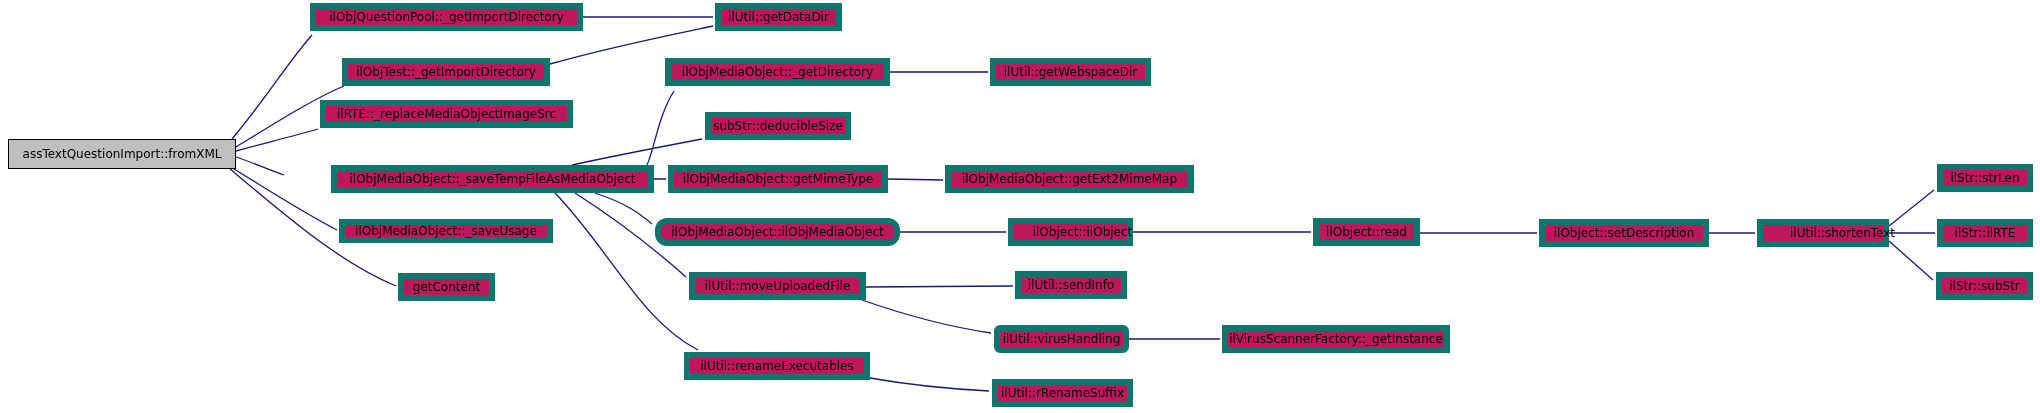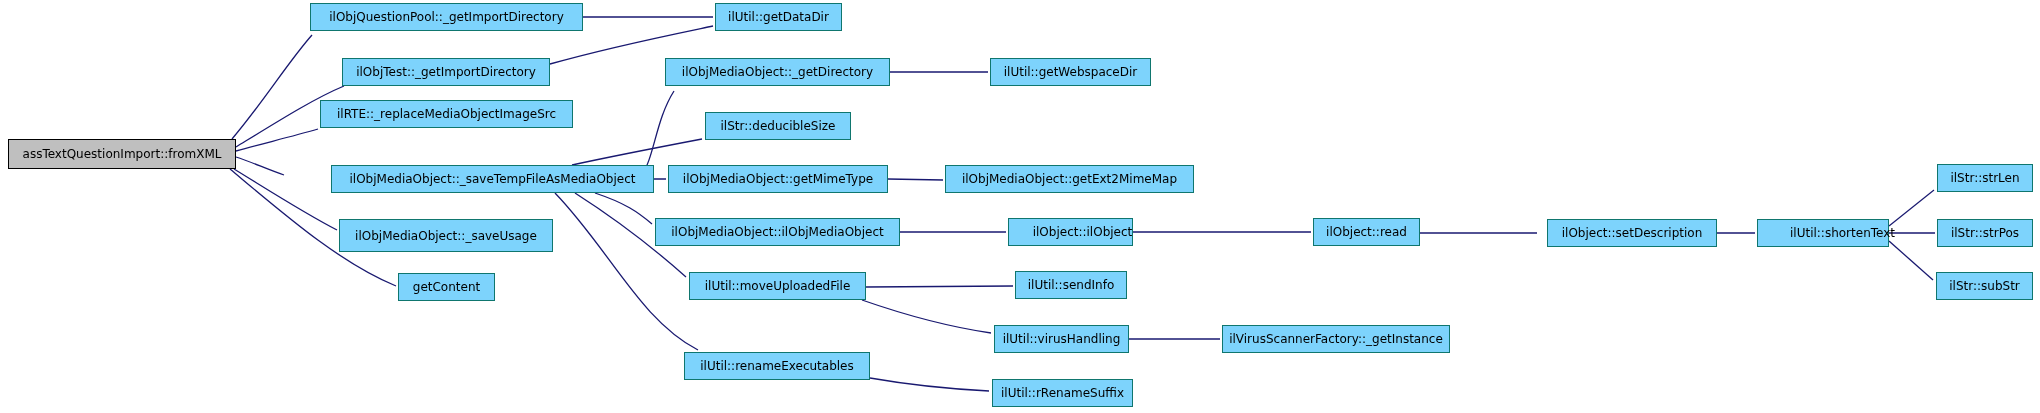--- a/index.html
+++ b/index.html
@@ -9,22 +9,22 @@
     background:#ffffff;
     font-family:"DejaVu Sans","Liberation Sans",sans-serif;
     overflow:hidden;
   }
   #edge-layer{position:absolute;left:0;top:0;width:2040px;height:413px;}
   #edge-layer path{fill:none;stroke-width:1.3px;}
   #node-layer{position:absolute;left:0;top:0;width:2040px;height:413px;}
   .gnode{
     position:absolute;
     box-sizing:border-box;
-    background:#7dd3fc;
-    border:1px solid #0f766e;
+    background:#be185d;
+    border:6px solid #0f766e;
     color:#000000;
     font-size:12px;
     white-space:nowrap;
     display:flex;align-items:center;justify-content:center;
     cursor:pointer;
   }
   .gnode.root{
     background:#bfbfbf;
     border:1.5px solid #000000;
     cursor:default;
@@ -79,80 +79,80 @@
       </div>
       <div class="gnode" style="left: 342px; top: 58px; width: 208px; height: 28px;">
         <span>ilObjTest::_getImportDirectory</span>
       </div>
       <div class="gnode" style="left: 320px; top: 100px; width: 253px; height: 28px;">
         <span>ilRTE::_replaceMediaObjectImageSrc</span>
       </div>
       <div class="gnode" style="left: 285px; top: 165px; width: 323px; height: 28px; margin-left: 46px;">
         <span>ilObjMediaObject::_saveTempFileAsMediaObject</span>
       </div>
-      <div class="gnode" style="left: 339px; top: 219px; width: 214px; height: 33px;">
+      <div class="gnode" style="left: 339px; top: 219px; width: 214px; height: 24px;">
         <span>ilObjMediaObject::_saveUsage</span>
       </div>
       <div class="gnode" style="left: 398px; top: 273px; width: 97px; height: 28px;">
         <span>getContent</span>
       </div>
       <div class="gnode" style="left: 715px; top: 3px; width: 127px; height: 28px;">
         <span>ilUtil::getDataDir</span>
       </div>
       <div class="gnode" style="left: 665px; top: 58px; width: 225px; height: 28px;">
         <span>ilObjMediaObject::_getDirectory</span>
       </div>
       <div class="gnode" style="left: 705px; top: 112px; width: 146px; height: 28px;">
-        <span>ilStr::deducibleSize</span>
+        <span>subStr::deducibleSize</span>
       </div>
       <div class="gnode" style="left: 668px; top: 165px; width: 220px; height: 28px;">
         <span>ilObjMediaObject::getMimeType</span>
       </div>
-      <div class="gnode" style="left: 655px; top: 218px; width: 245px; height: 28px;">
+      <div class="gnode" style="left: 655px; top: 218px; width: 245px; height: 28px; border-radius: 12px;">
         <span>ilObjMediaObject::ilObjMediaObject</span>
       </div>
       <div class="gnode" style="left: 689px; top: 272px; width: 177px; height: 28px;">
         <span>ilUtil::moveUploadedFile</span>
       </div>
       <div class="gnode" style="left: 684px; top: 352px; width: 186px; height: 28px;">
         <span>ilUtil::renameExecutables</span>
       </div>
       <div class="gnode" style="left: 990px; top: 58px; width: 161px; height: 28px;">
         <span>ilUtil::getWebspaceDir</span>
       </div>
       <div class="gnode" style="left: 945px; top: 165px; width: 249px; height: 28px;">
         <span>ilObjMediaObject::getExt2MimeMap</span>
       </div>
       <div class="gnode" style="left: 1008px; top: 218px; width: 125px; height: 28px; padding-left: 24px;">
         <span>ilObject::ilObject</span>
       </div>
       <div class="gnode" style="left: 1015px; top: 271px; width: 112px; height: 28px;">
         <span>ilUtil::sendInfo</span>
       </div>
-      <div class="gnode" style="left: 994px; top: 325px; width: 135px; height: 28px;">
+      <div class="gnode" style="left: 994px; top: 325px; width: 135px; height: 28px; border-radius: 6px;">
         <span>ilUtil::virusHandling</span>
       </div>
       <div class="gnode" style="left: 1222px; top: 325px; width: 228px; height: 28px; text-align: center;">
         <span>ilVirusScannerFactory::_getInstance</span>
       </div>
       <div class="gnode" style="left: 992px; top: 379px; width: 141px; height: 28px;">
         <span>ilUtil::rRenameSuffix</span>
       </div>
       <div class="gnode" style="left: 1313px; top: 218px; width: 107px; height: 28px;">
         <span>ilObject::read</span>
       </div>
-      <div class="gnode" style="left: 1539px; top: 219px; width: 170px; height: 28px; margin-left: 8px;">
+      <div class="gnode" style="left: 1539px; top: 219px; width: 170px; height: 28px;">
         <span>ilObject::setDescription</span>
       </div>
       <div class="gnode" style="left: 1757px; top: 219px; width: 132px; height: 28px; padding-left: 39px;">
         <span>ilUtil::shortenText</span>
       </div>
       <div class="gnode" style="left: 1937px; top: 164px; width: 96px; height: 28px;">
         <span>ilStr::strLen</span>
       </div>
       <div class="gnode" style="left: 1937px; top: 219px; width: 96px; height: 28px;">
-        <span>ilStr::strPos</span>
+        <span>ilStr::ilRTE</span>
       </div>
       <div class="gnode" style="left: 1936px; top: 272px; width: 97px; height: 28px;">
         <span>ilStr::subStr</span>
       </div>
     </div>
 </div>
 
 </body></html>

